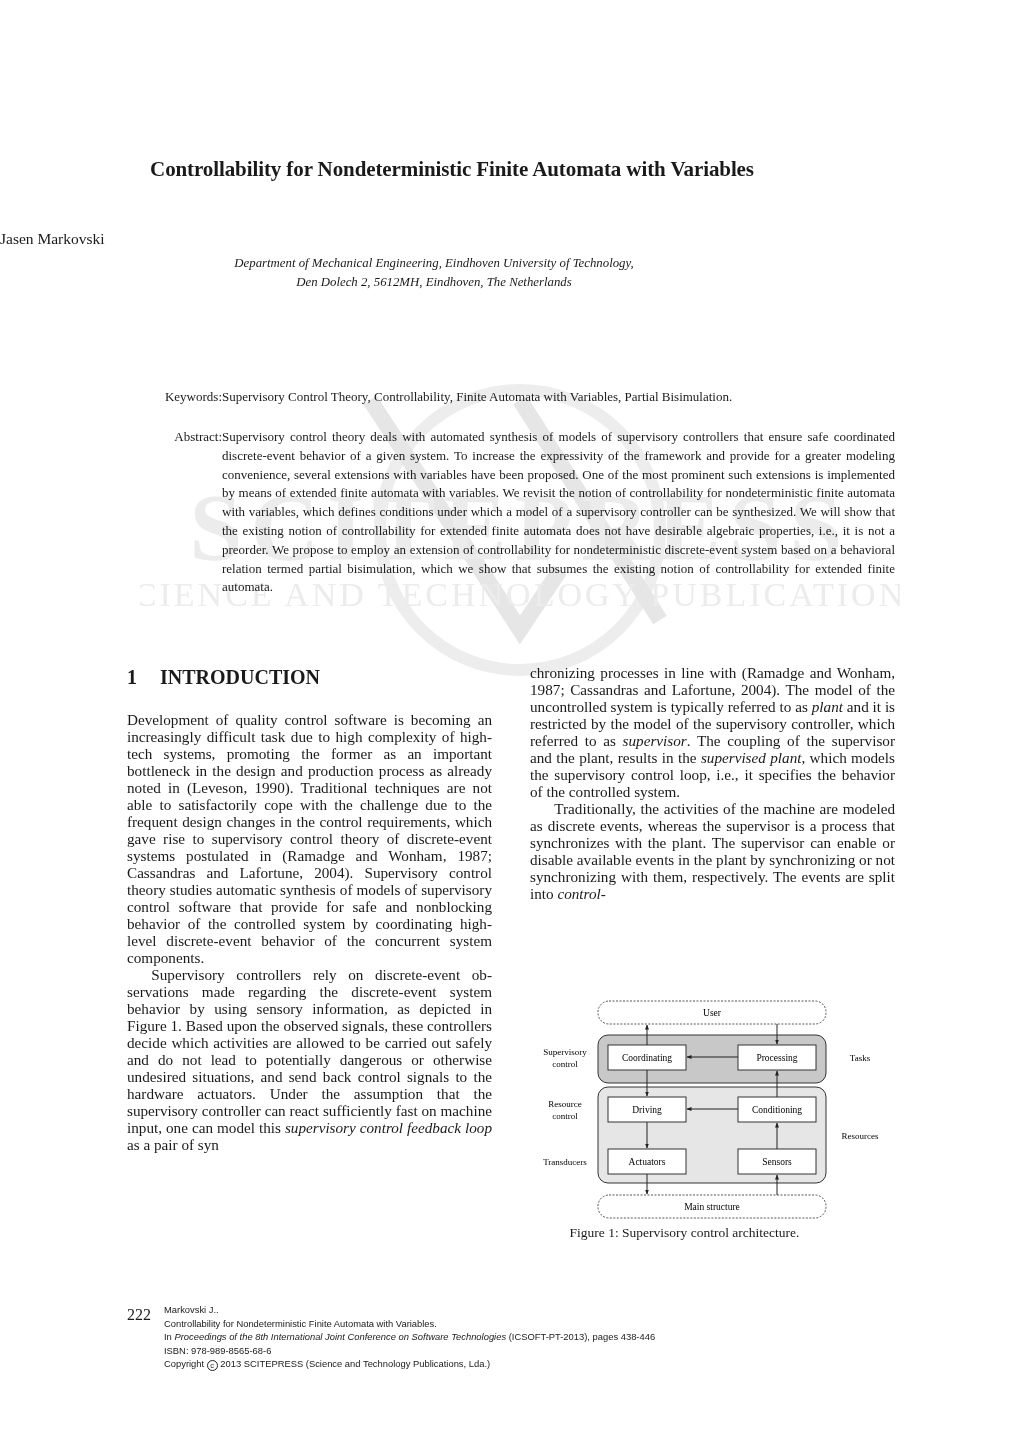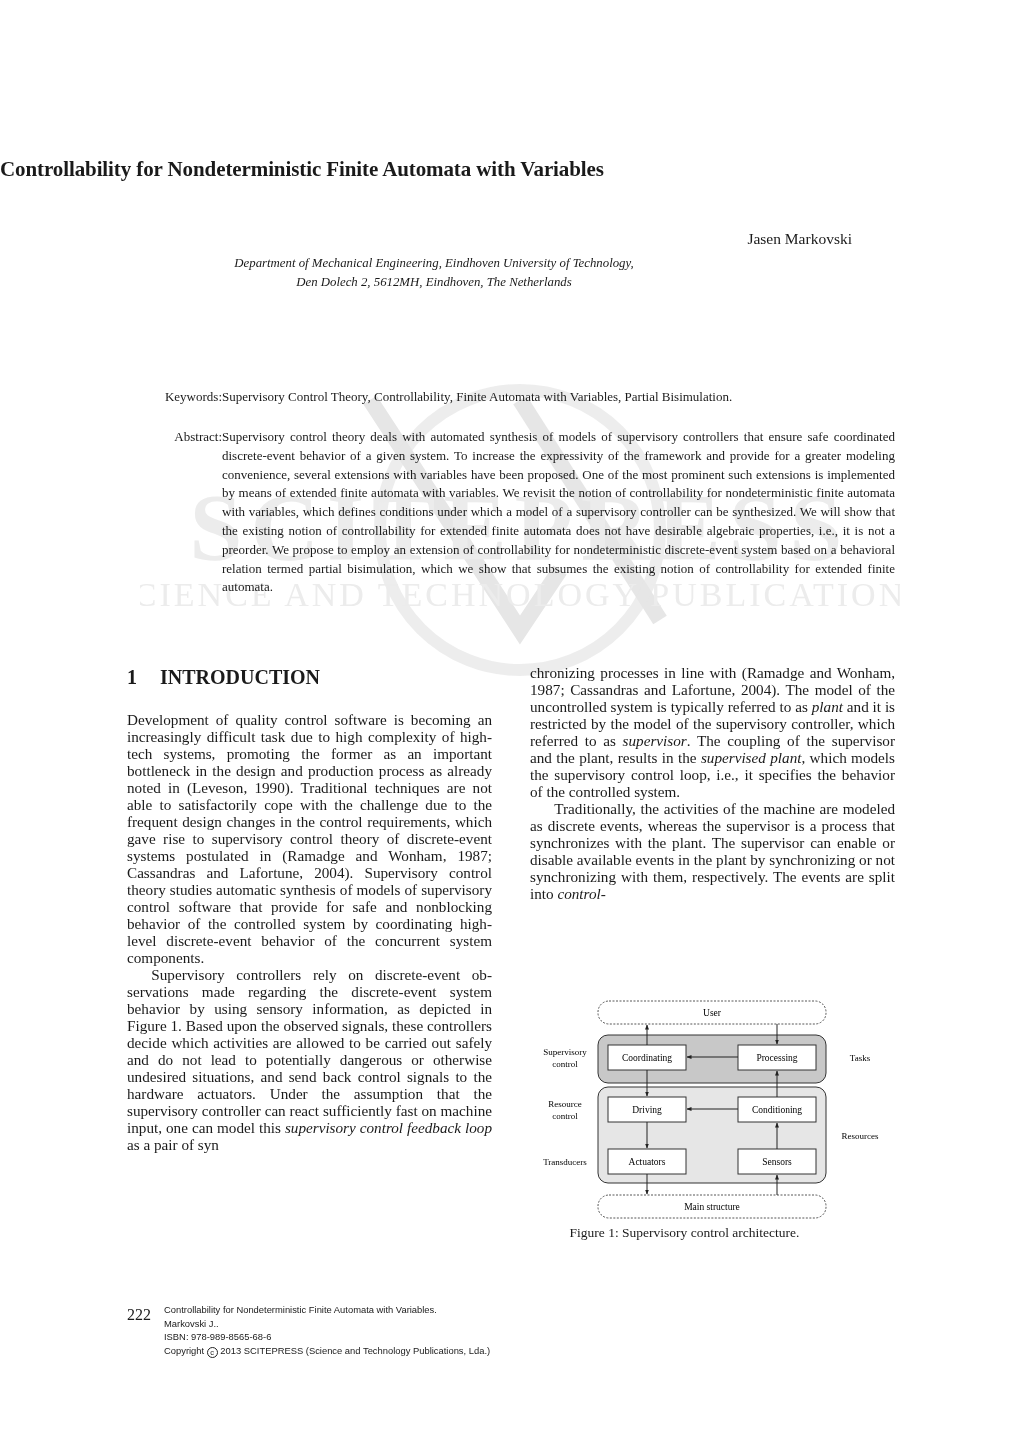--- a/index.html
+++ b/index.html
@@ -1,22 +1,22 @@
 <!DOCTYPE html>
 <html><head>
 <meta charset="utf-8">
 <style>
   * { box-sizing: border-box; margin: 0; padding: 0; }
   html, body { width: 1020px; height: 1443px; background: #ffffff; }
   body { position: relative; font-family: "Liberation Serif", "DejaVu Serif", serif; color: #1a1a1a; overflow: hidden; }
 
   .watermark { position: absolute; left: 140px; top: 380px; width: 760px; height: 300px; pointer-events: none; }
 
-  .title { position: absolute; left: 0; width: 904px; top: 157px; text-align: left; font-weight: bold; font-size: 21px; letter-spacing: -0.1px; }
-  .author { position: absolute; left: 0; width: 852px; top: 230px; text-align: right; font-size: 15.5px; }
+  .title { position: absolute; left: 0; width: 904px; top: 157px; text-align: center; font-weight: bold; font-size: 21px; letter-spacing: -0.1px; }
+  .author { position: absolute; left: 0; width: 852px; top: 230px; text-align: left; font-size: 15.5px; }
   .affil { position: absolute; left: 0; width: 868px; text-align: center; font-style: italic; font-size: 12.8px; }
   .affil.l1 { top: 256px; }
   .affil.l2 { top: 275px; }
 
   .meta-row { position: absolute; left: 127px; width: 770px; font-size: 13px; line-height: 18.8px; }
   .meta-label { position: absolute; left: 0; top: 0; width: 95px; text-align: right; }
   .meta-text { position: absolute; left: 95px; top: 0; width: 673px; text-align: justify; }
   .kw { top: 388px; }
   .abs { top: 428px; }
 
@@ -130,18 +130,19 @@
   <text x="35" y="124" text-anchor="middle" font-size="9">control</text>
   <text x="35" y="170" text-anchor="middle" font-size="9">Transducers</text>
   <text x="330" y="66" text-anchor="middle" font-size="9">Tasks</text>
   <text x="330" y="144" text-anchor="middle" font-size="9">Resources</text>
 </svg>
 <div class="fig-caption">Figure 1: Supervisory control architecture.</div>
 
 <div class="footer">
   <div class="page-num">222</div>
   <div class="foot-lines">
+    <div>Markovski J..</div>
     <div>Controllability for Nondeterministic Finite Automata with Variables.</div>
-    <div>Markovski J..</div>
+    <div><span>In </span><span class="it">Proceedings of the 8th International Joint Conference on Software Technologies</span><span> (ICSOFT-PT-2013), pages 438-446</span></div>
     <div>ISBN: 978-989-8565-68-6</div>
     <div><span>Copyright </span><span class="copy-mark">c</span><span> 2013 SCITEPRESS (Science and Technology Publications, Lda.)</span></div>
   </div>
 </div>
 
 </body></html>

